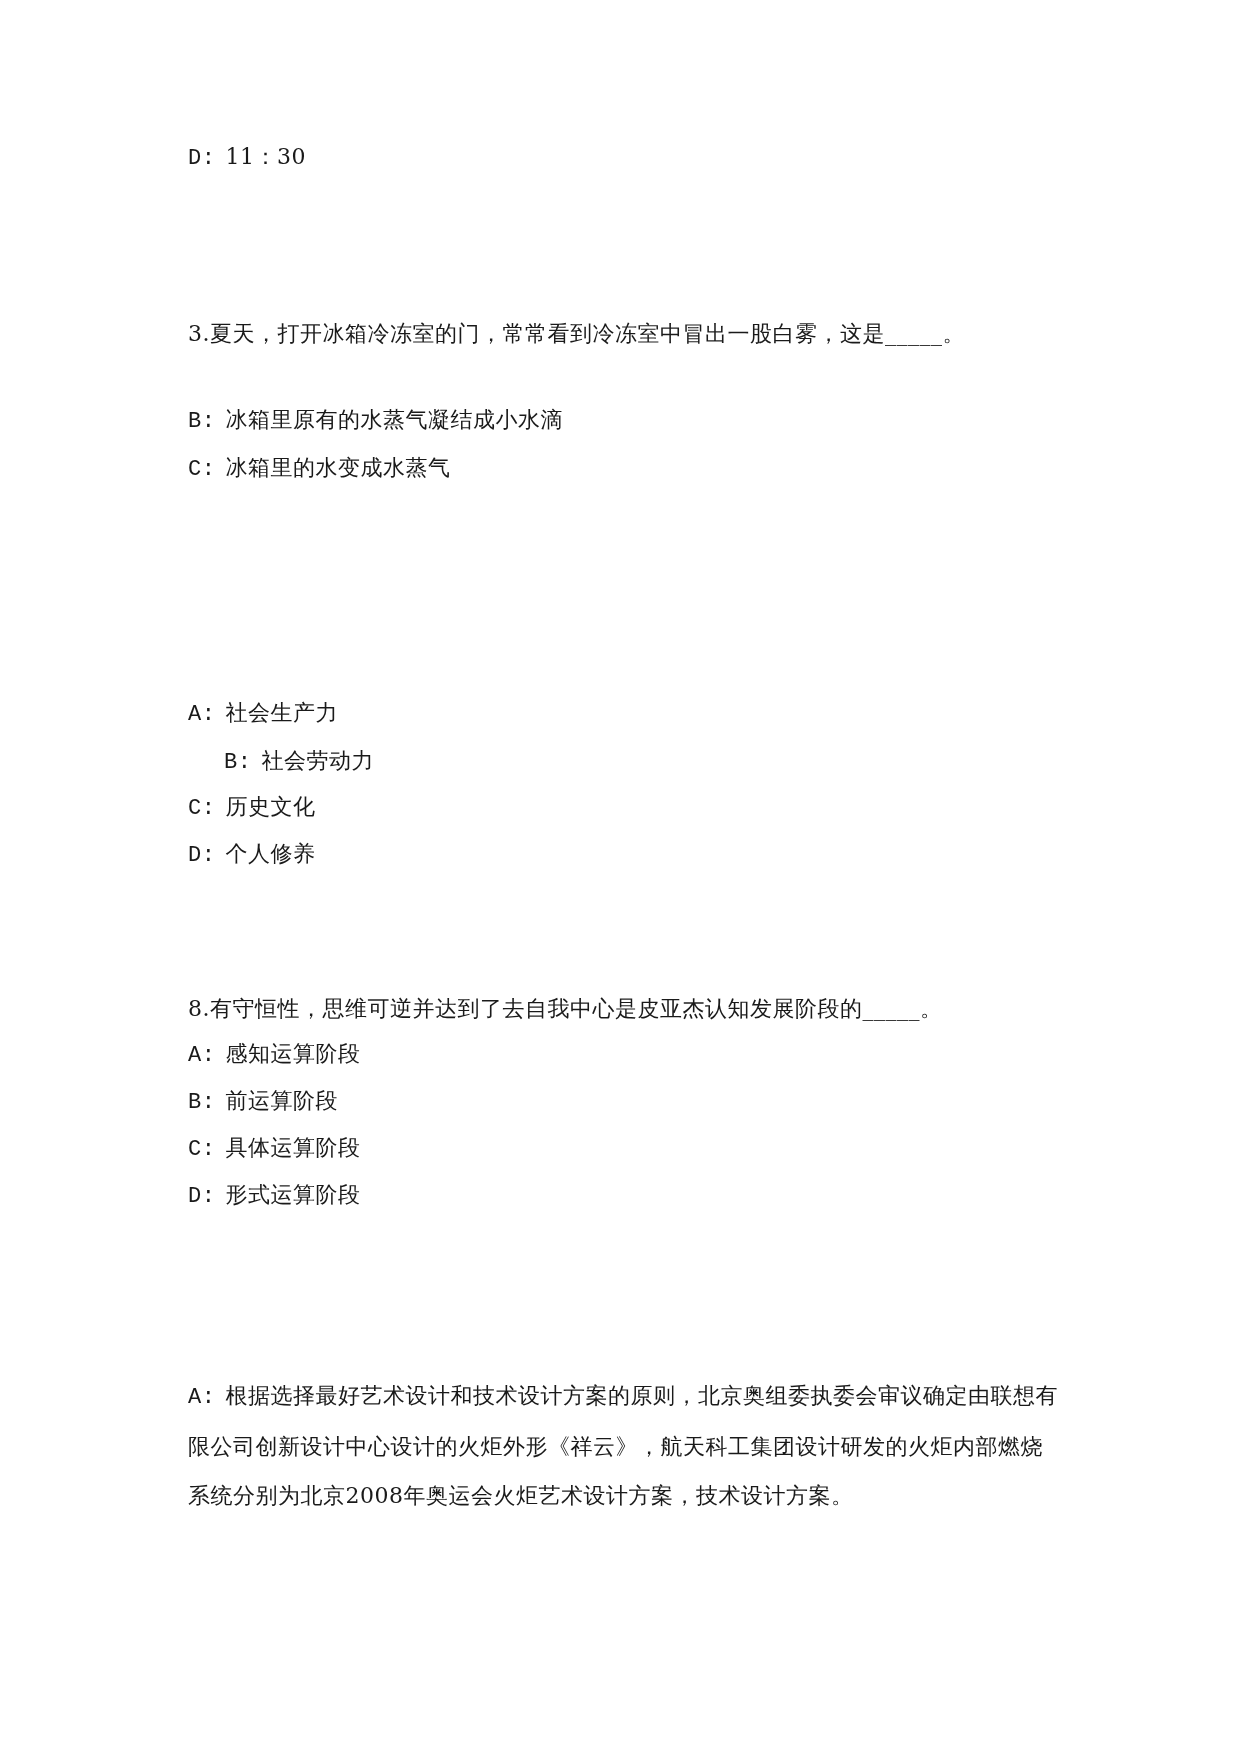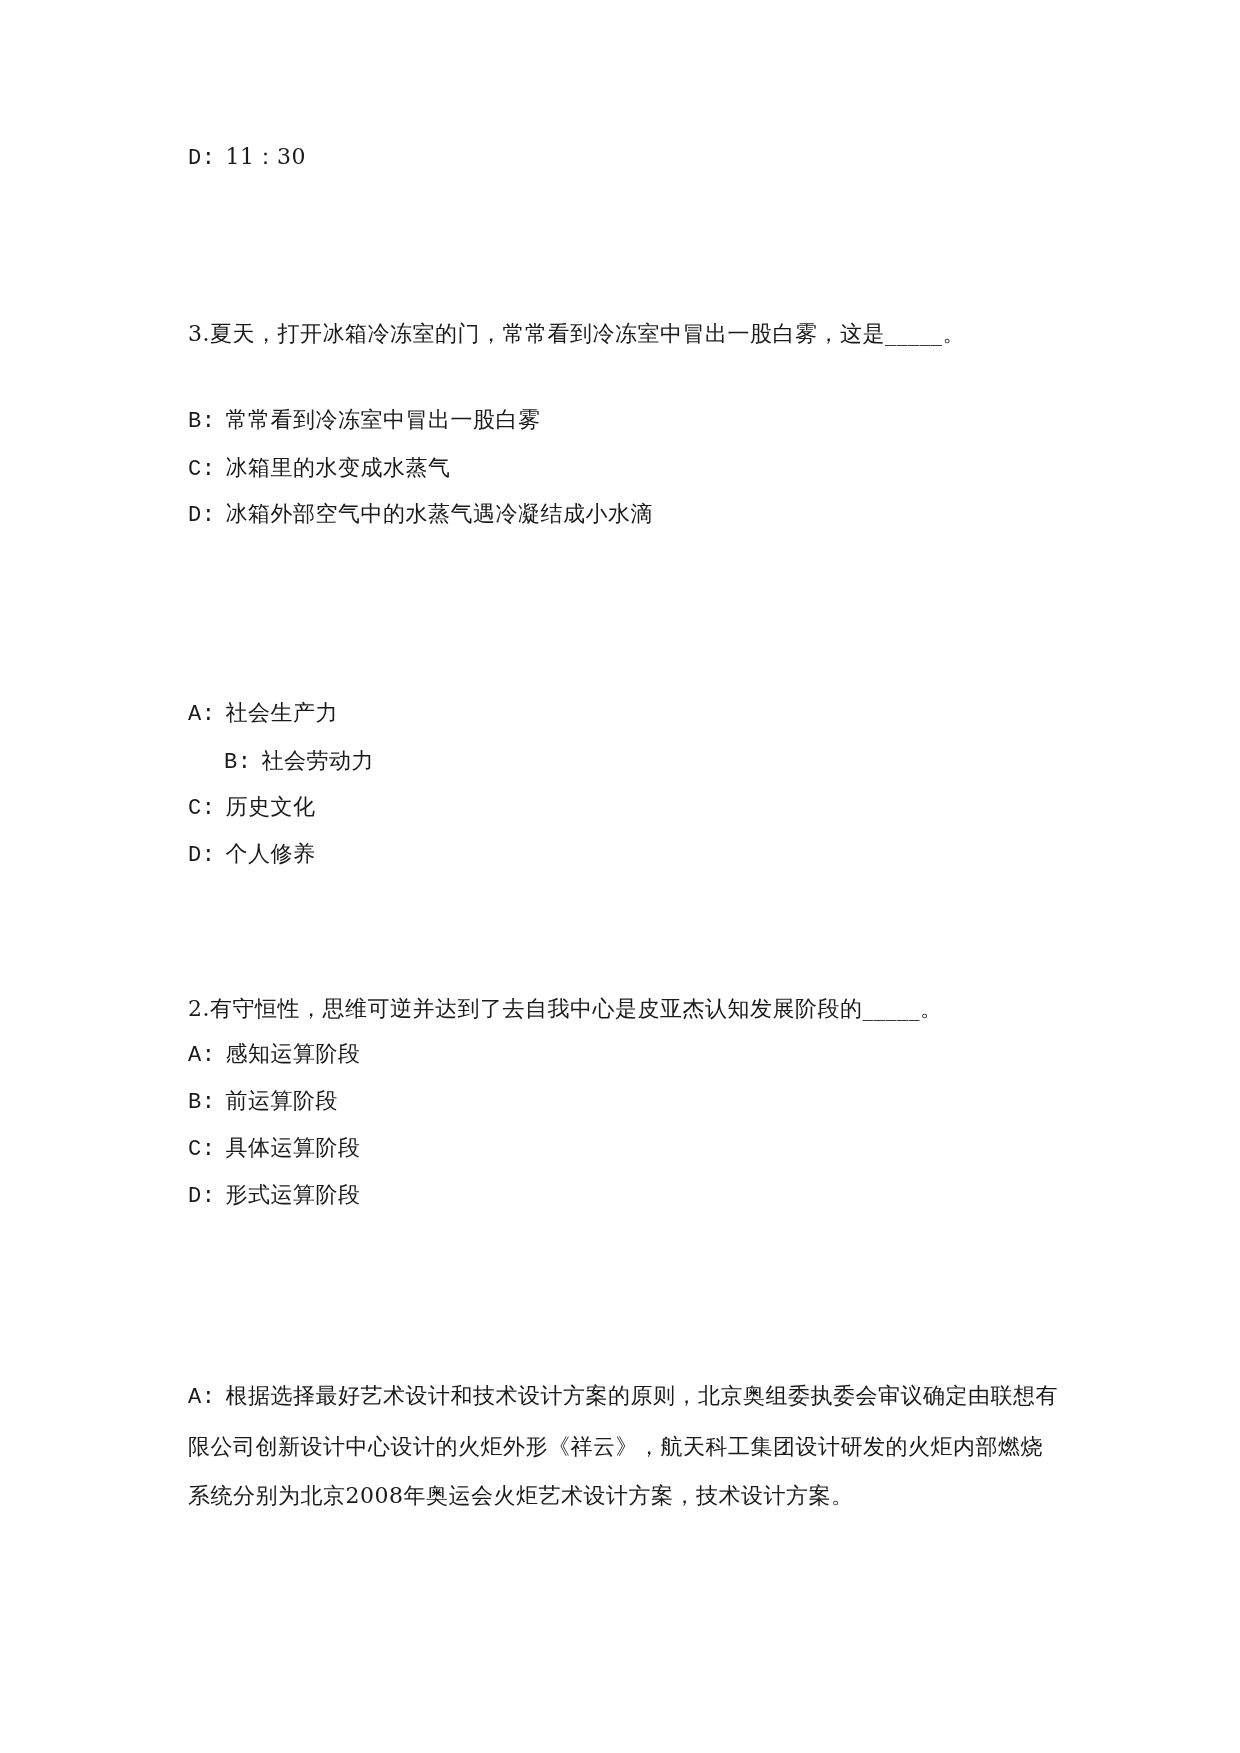--- a/index.html
+++ b/index.html
@@ -54,43 +54,40 @@
 <body>
 
 <div class="page">
 
   <div class="line" style="top:143px;">
     <span class="opt-letter">D:</span><span class="opt-text">11：30</span>
   </div>
 
   <div class="line" style="top:320px;">3.夏天，打开冰箱冷冻室的门，常常看到冷冻室中冒出一股白雾，这是_____。</div>
   <div class="line" style="top:406px;">
-    <span class="opt-letter">B:</span><span class="opt-text">常常看到冷冻室中冒出一股白雾</span>
+    <span class="opt-letter">B:</span><span class="opt-text">冰箱里原有的水蒸气凝结成小水滴</span>
   </div>
   <div class="line" style="top:454px;">
     <span class="opt-letter">C:</span><span class="opt-text">冰箱里的水变成水蒸气</span>
-  </div>
-  <div class="line" style="top:500px;">
-    <span class="opt-letter">D:</span><span class="opt-text">冰箱外部空气中的水蒸气遇冷凝结成小水滴</span>
   </div>
 
   <div class="line" style="top:699px;">
     <span class="opt-letter">A:</span><span class="opt-text">社会生产力</span>
   </div>
   <div class="line" style="top:747px;margin-left:36px;">
     <span class="opt-letter">B:</span><span class="opt-text">社会劳动力</span>
   </div>
   <div class="line" style="top:793px;">
     <span class="opt-letter">C:</span><span class="opt-text">历史文化</span>
   </div>
   <div class="line" style="top:840px;">
     <span class="opt-letter">D:</span><span class="opt-text">个人修养</span>
   </div>
 
-  <div class="line" style="top:995px;">2.有守恒性，思维可逆并达到了去自我中心是皮亚杰认知发展阶段的_____。</div>
+  <div class="line" style="top:995px;">8.有守恒性，思维可逆并达到了去自我中心是皮亚杰认知发展阶段的_____。</div>
   <div class="line" style="top:1040px;">
     <span class="opt-letter">A:</span><span class="opt-text">感知运算阶段</span>
   </div>
   <div class="line" style="top:1087px;">
     <span class="opt-letter">B:</span><span class="opt-text">前运算阶段</span>
   </div>
   <div class="line" style="top:1134px;">
     <span class="opt-letter">C:</span><span class="opt-text">具体运算阶段</span>
   </div>
   <div class="line" style="top:1181px;">

